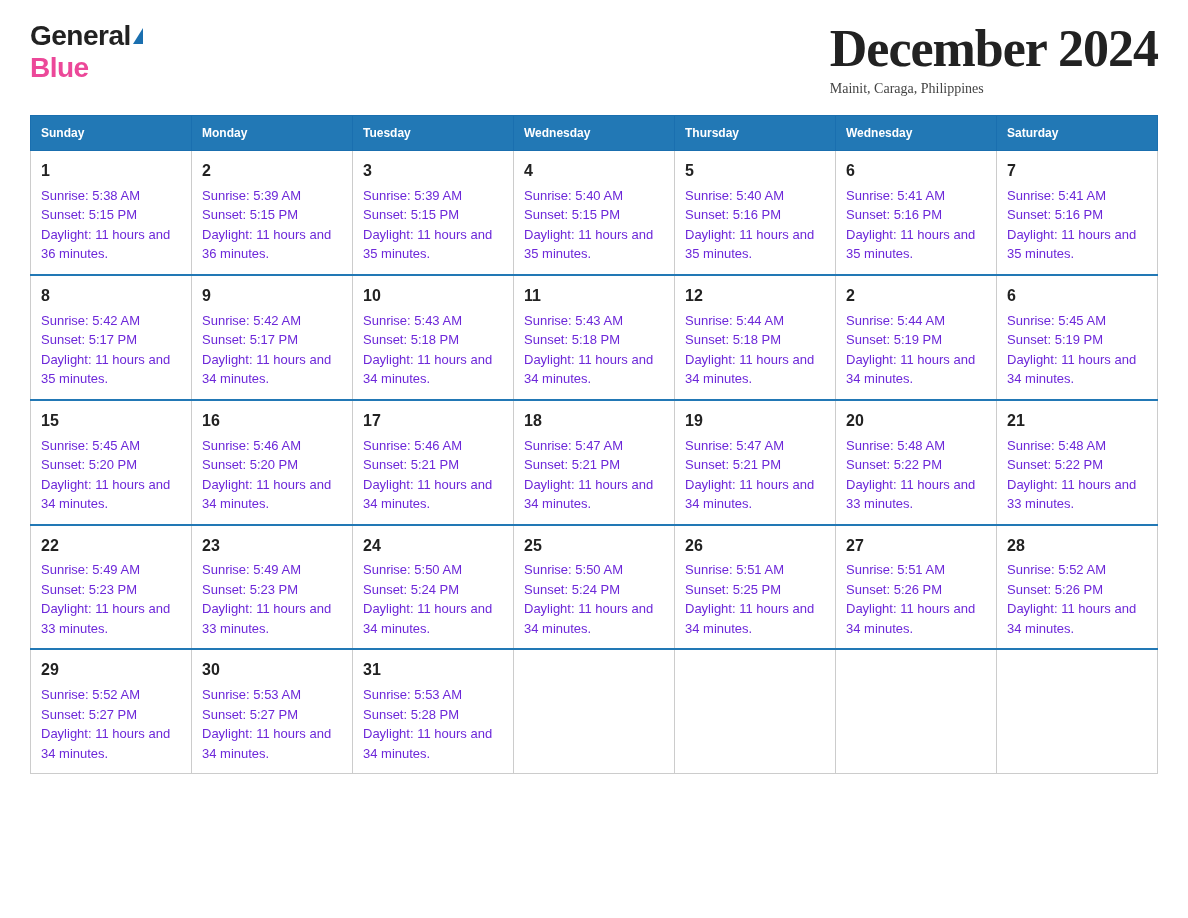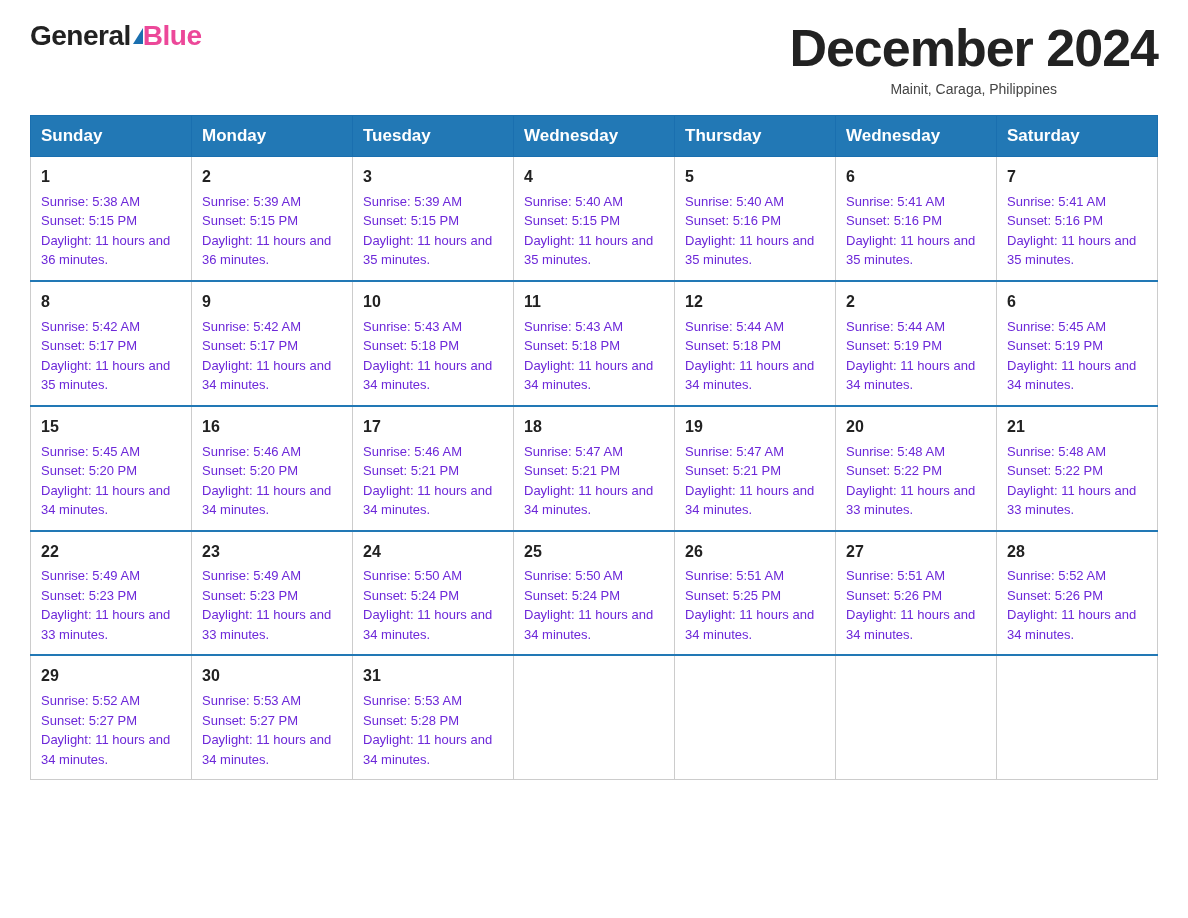--- a/index.html
+++ b/index.html
@@ -12,21 +12,21 @@
       padding: 20px 30px;
     }
     .header {
       display: flex;
       justify-content: space-between;
       align-items: flex-start;
       margin-bottom: 18px;
     }
     .logo {
       display: flex;
-      flex-direction: row;
+      flex-direction: column;
       align-items: flex-start;
     }
     .logo-general {
       font-size: 28px;
       font-weight: bold;
       color: #222;
       letter-spacing: -0.5px;
     }
     .logo-blue {
       font-size: 28px;
@@ -41,21 +41,22 @@
       border-left: 10px solid transparent;
       border-bottom: 16px solid #1a6faf;
       margin-left: 2px;
       vertical-align: middle;
     }
     .logo-line1 {
       display: flex;
       align-items: center;
     }
     .title-block {
-      text-align: center;
+      text-align: left;
+      font-family: Liberation Serif, serif;
     }
     .month-title {
       font-size: 52px;
       font-weight: bold;
       color: #222;
       letter-spacing: -1px;
       line-height: 1.1;
     }
     .location-title {
       font-size: 14px;
@@ -63,21 +64,21 @@
       margin-top: 4px;
     }
     .calendar-table {
       width: 100%;
       border-collapse: collapse;
       border: 1px solid #aaa;
     }
     .calendar-table th {
       background-color: #2278b5;
       color: #fff;
-      font-size: 17px;
+      font-size: 12px;
       font-weight: bold;
       padding: 10px 10px;
       text-align: left;
       border: 1px solid #1a6faf;
     }
     .calendar-table td {
       vertical-align: top;
       padding: 8px 10px 10px 10px;
       border: 1px solid #ccc;
       font-size: 13.5px;

